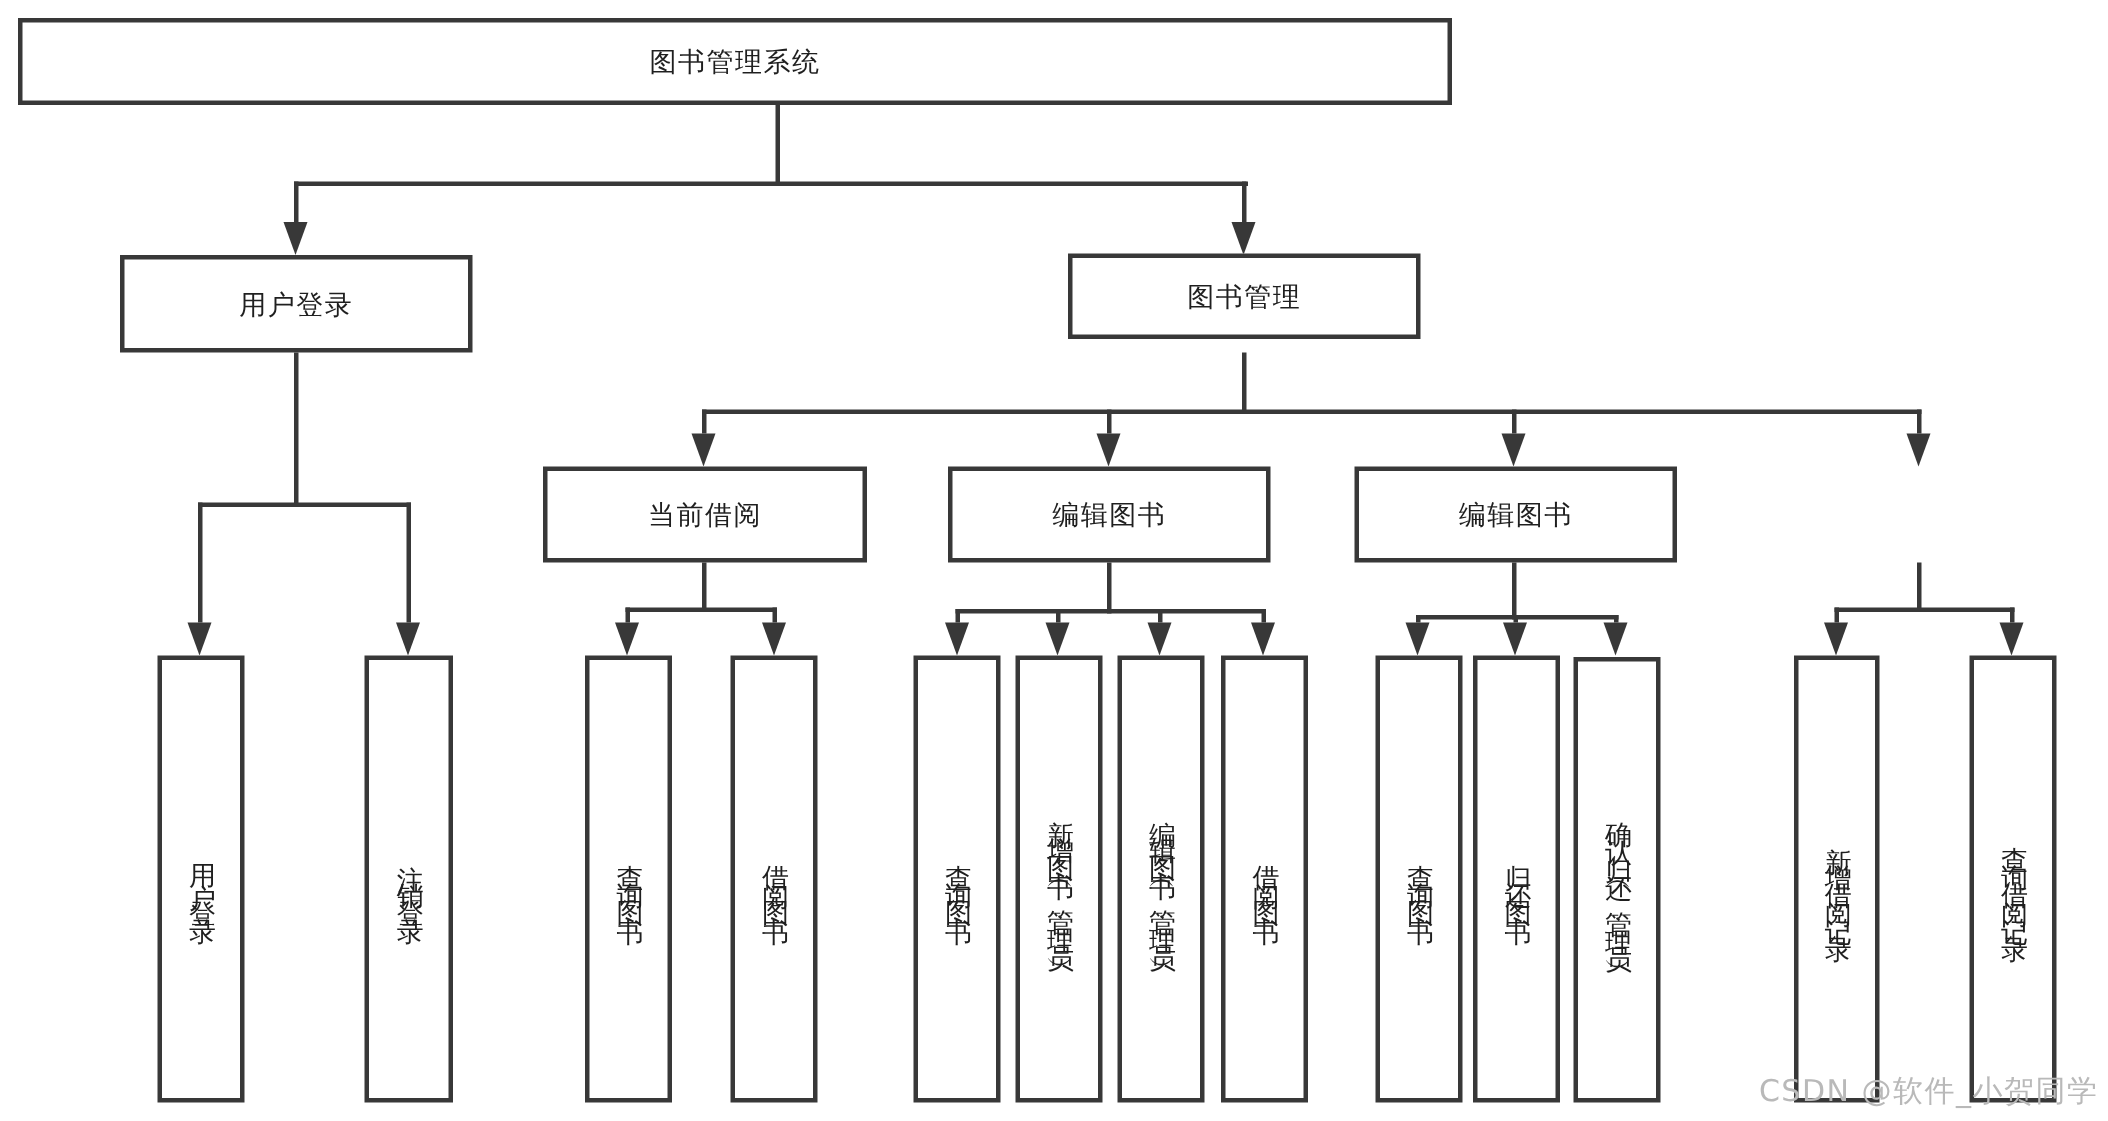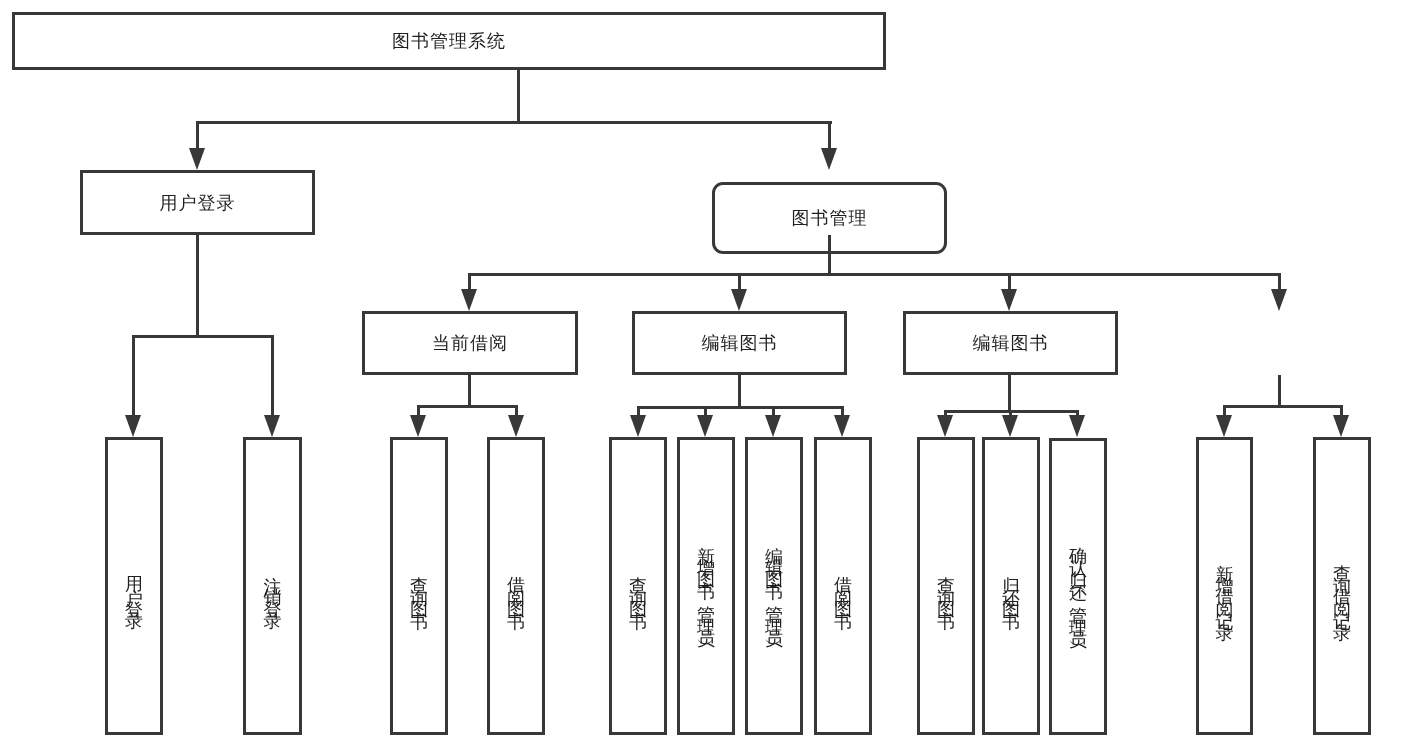--- a/index.html
+++ b/index.html
@@ -35,35 +35,35 @@
   .watermark{
     position:absolute;top:714px;right:6px;
     font-size:20px;color:var(--watermark);letter-spacing:1px;
   }
 </style>
 </head>
 <body>
 
 <div id="canvas">
 
-  <div class="box" style="left:12px;top:12px;width:874px;height:58px;">
+  <div class="box" style="left:12px;top:12px;width:956px;height:58px;">
     <span>图书管理系统</span>
   </div>
 
   <div class="vl" style="left:517px;top:70px;height:53px;"></div>
   <div class="hl" style="left:196px;top:121px;width:636px;"></div>
   <div class="vl" style="left:196px;top:121px;height:28px;"></div>
   <div class="arr" style="left:189px;top:148px;"></div>
   <div class="vl" style="left:828px;top:121px;height:28px;"></div>
   <div class="arr" style="left:821px;top:148px;"></div>
 
   <div class="box" style="left:80px;top:170px;width:235px;height:65px;">
     <span>用户登录</span>
   </div>
-  <div class="box" style="left:712px;top:182px;width:235px;height:72px;border-radius:11px;">
+  <div class="box" style="left:712px;top:169px;width:235px;height:57px;">
     <span>图书管理</span>
   </div>
 
   <div class="vl" style="left:196px;top:235px;height:103px;"></div>
   <div class="hl" style="left:132px;top:335px;width:142px;"></div>
   <div class="vl" style="left:132px;top:335px;height:80px;"></div>
   <div class="arr" style="left:125px;top:415px;"></div>
   <div class="vl" style="left:271px;top:335px;height:80px;"></div>
   <div class="arr" style="left:264px;top:415px;"></div>
 
@@ -159,14 +159,15 @@
     <span>确认归还（管理员）</span>
   </div>
 
   <div class="vbox" style="left:1196px;top:437px;width:57px;height:298px;">
     <span>新增借阅记录</span>
   </div>
   <div class="vbox" style="left:1313px;top:437px;width:58px;height:298px;">
     <span>查询借阅记录</span>
   </div>
 
+  <div class="watermark">CSDN @软件_小贺同学</div>
 
 </div>
 
 </body></html>

